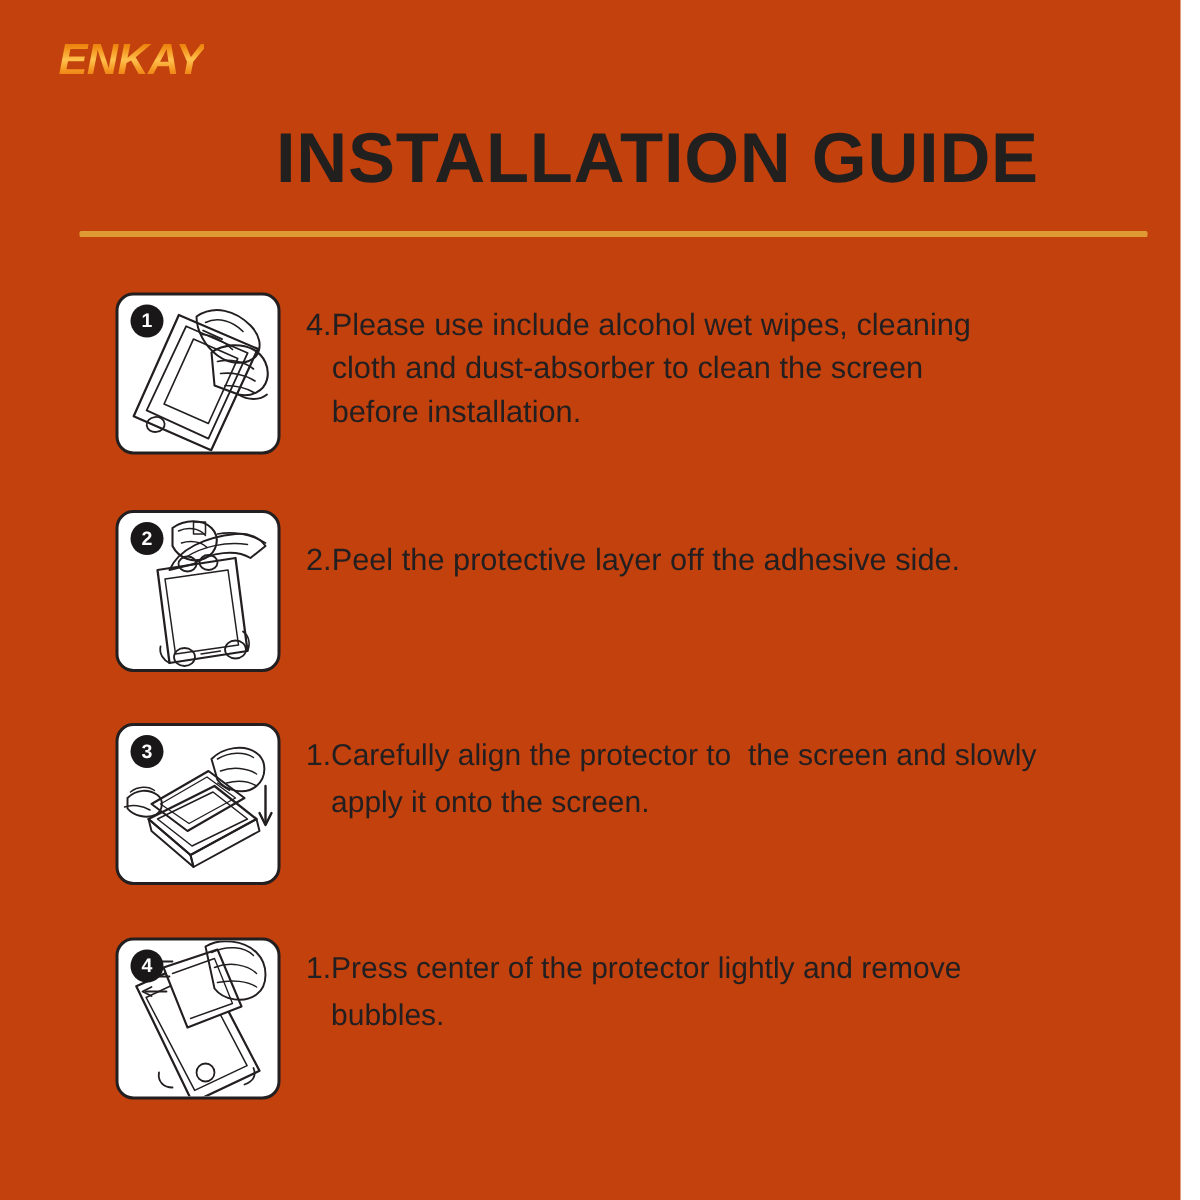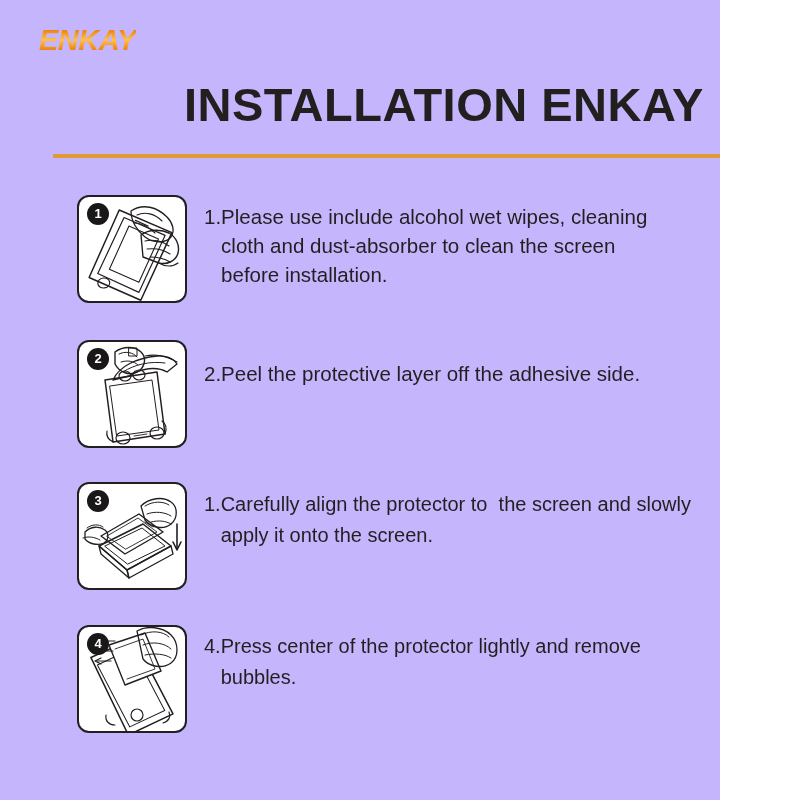--- a/index.html
+++ b/index.html
@@ -6,23 +6,23 @@
     margin: 0;
     padding: 0;
     background: #ffffff;
   }
   body {
     font-family: "Liberation Sans", sans-serif;
     -webkit-font-smoothing: antialiased;
   }
   #page {
     position: relative;
-    width: 720px;
+    width: 787px;
     height: 800px;
-    background: #c4b5fd;
+    background: #c2410c;
     overflow: hidden;
   }
 
   
   .brand {
     position: absolute;
     left: 39px;
     top: 26px;
     font-size: 29px;
     font-weight: 800;
@@ -119,21 +119,21 @@
     line-height: 1.55;
   }
 </style>
 </head>
 <body>
 
 <div id="page">
 
   <div class="brand">ENKAY</div>
 
-  <div class="title">INSTALLATION ENKAY</div>
+  <div class="title">INSTALLATION GUIDE</div>
   <div class="title-rule"></div>
 
   <div class="steps">
 
     <div class="step-row" style="top:0;">
       <div class="panel" style="top:195px;">
         <div class="badge">1</div>
         <svg width="106" height="104" viewBox="0 0 106 104">
           <g fill="none" stroke="#231f20" stroke-width="1.5" stroke-linejoin="round" stroke-linecap="round">
 
@@ -151,21 +151,21 @@
             <path d="M55 26 C62 26 70 30 76 36" stroke-width="1.1"></path>
 
             <path d="M62 38 C70 32 82 32 90 36 C97 40 101 48 99 56 C97 64 88 68 80 66 L64 60 Z" stroke-width="1.4"></path>
             <path d="M66 44 C74 42 84 44 90 49" stroke-width="1.1"></path>
             <path d="M68 52 C76 51 85 53 91 57" stroke-width="1.1"></path>
             <path d="M71 60 C79 60 86 62 91 65" stroke-width="1.1"></path>
             <path d="M80 66 C86 70 94 70 99 66" stroke-width="1.2"></path>
           </g>
         </svg>
       </div>
-      <div class="step-text" style="top:202px;">1.Please use include alcohol wet wipes, cleaning
+      <div class="step-text" style="top:202px;">4.Please use include alcohol wet wipes, cleaning
    cloth and dust-absorber to clean the screen
    before installation.</div>
     </div>
 
     <div class="step-row" style="top:0;">
       <div class="panel" style="top:340px;">
         <div class="badge">2</div>
         <svg width="106" height="104" viewBox="0 0 106 104">
           <g fill="none" stroke="#231f20" stroke-width="1.3" stroke-linejoin="round" stroke-linecap="round">
 
@@ -258,18 +258,18 @@
               <line x1="36" y1="14" x2="18" y2="14"></line>
               <path d="M22 11 L16 14 L22 17"></path>
               <line x1="34" y1="24" x2="16" y2="24"></line>
               <path d="M20 21 L14 24 L20 27"></path>
               <line x1="32" y1="34" x2="18" y2="34"></line>
               <path d="M22 31 L16 34 L22 37"></path>
             </g>
           </g>
         </svg>
       </div>
-      <div class="step-text alt" style="top:631px;">4.Press center of the protector lightly and remove
+      <div class="step-text alt" style="top:631px;">1.Press center of the protector lightly and remove
    bubbles.</div>
     </div>
 
   </div>
 </div>
 
 </body></html>

